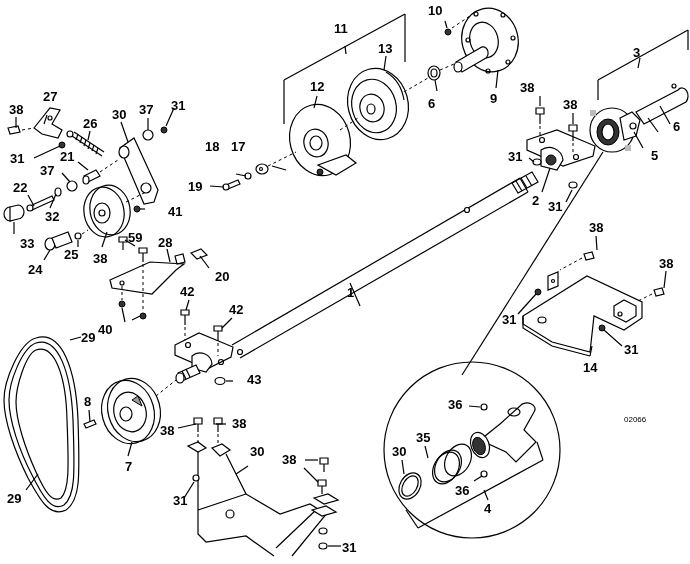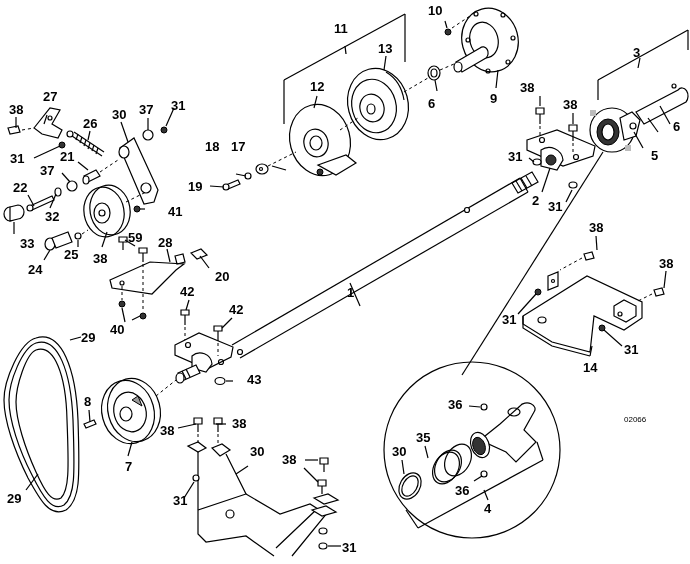--- a/index.html
+++ b/index.html
@@ -438,19 +438,19 @@
 <span class="lbl" style="left:139px;top:103px">37</span>
 <span class="lbl" style="left:9px;top:103px">38</span>
 <span class="lbl" style="left:520px;top:81px">38</span>
 <span class="lbl" style="left:563px;top:98px">38</span>
 <span class="lbl" style="left:589px;top:221px">38</span>
 <span class="lbl" style="left:659px;top:257px">38</span>
 <span class="lbl" style="left:160px;top:424px">38</span>
 <span class="lbl" style="left:232px;top:417px">38</span>
 <span class="lbl" style="left:282px;top:453px">38</span>
 <span class="lbl" style="left:128px;top:231px">59</span>
-<span class="lbl" style="left:110px;top:323px">40</span>
+<span class="lbl" style="left:98px;top:323px">40</span>
 <span class="lbl" style="left:168px;top:205px">41</span>
 <span class="lbl" style="left:180px;top:285px">42</span>
 <span class="lbl" style="left:229px;top:303px">42</span>
 <span class="lbl" style="left:247px;top:373px">43</span>
 
 <span class="code" style="left:624px;top:415px">02066</span>
 
 </body></html>

